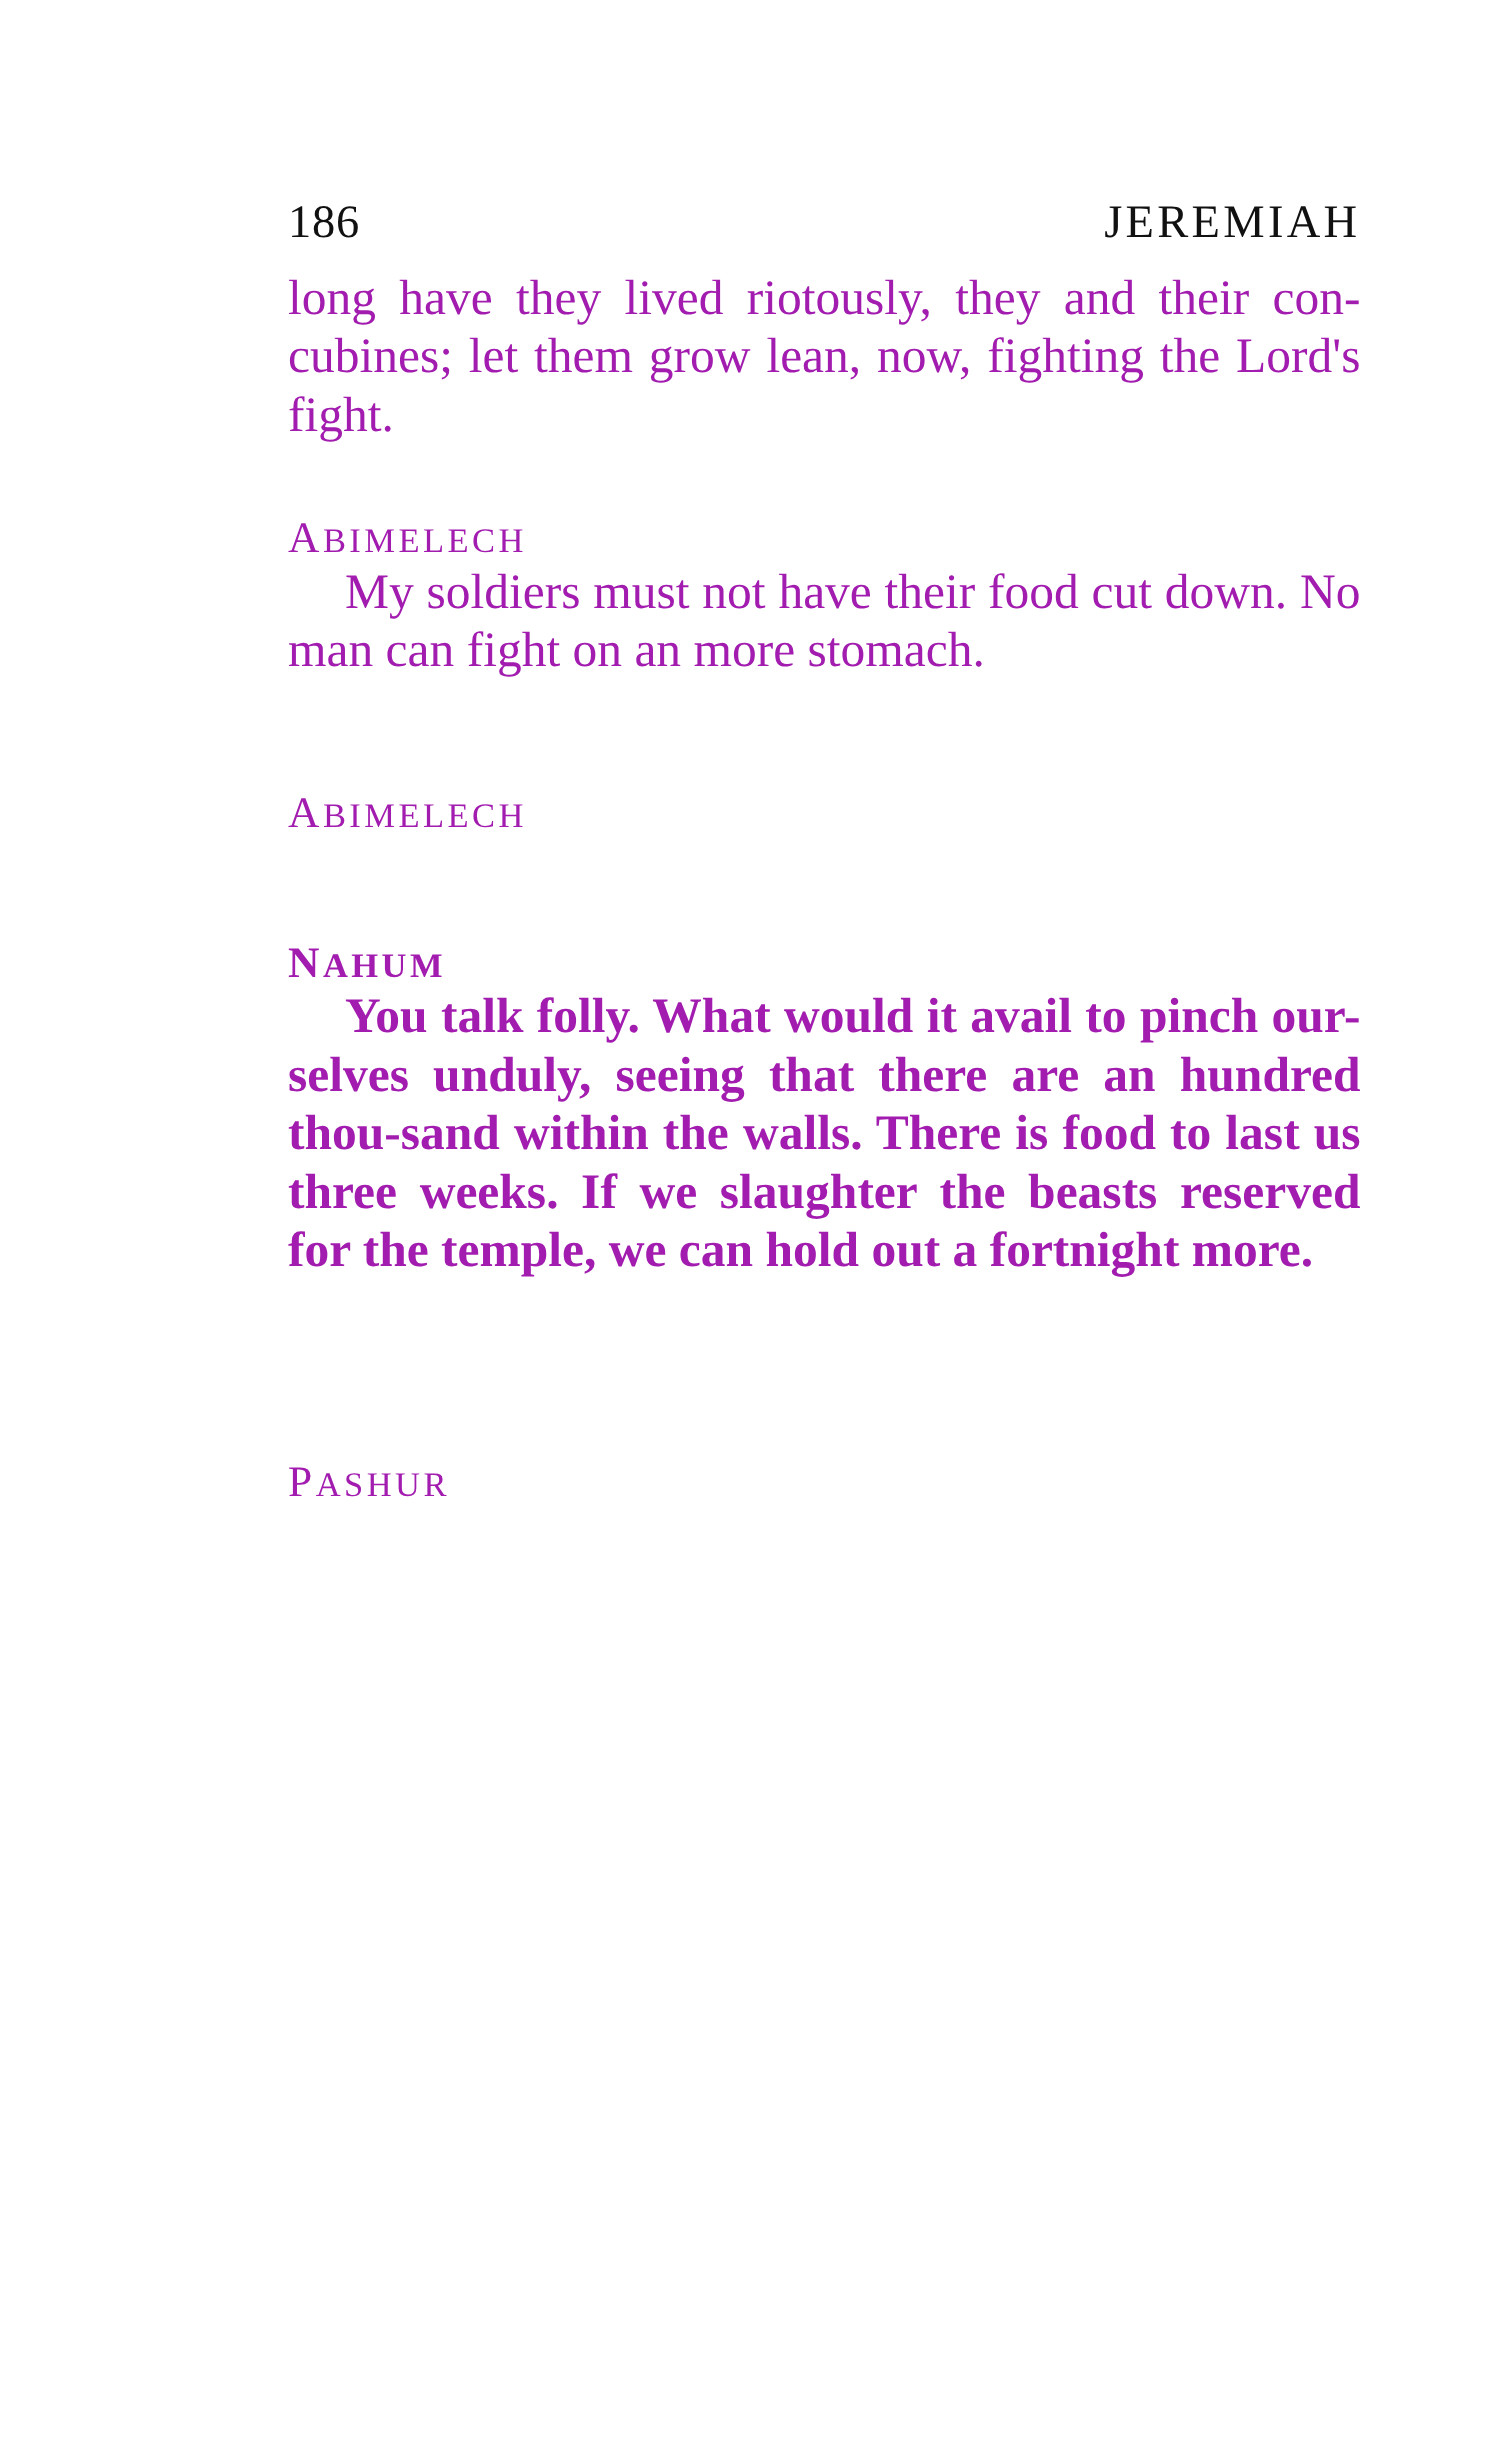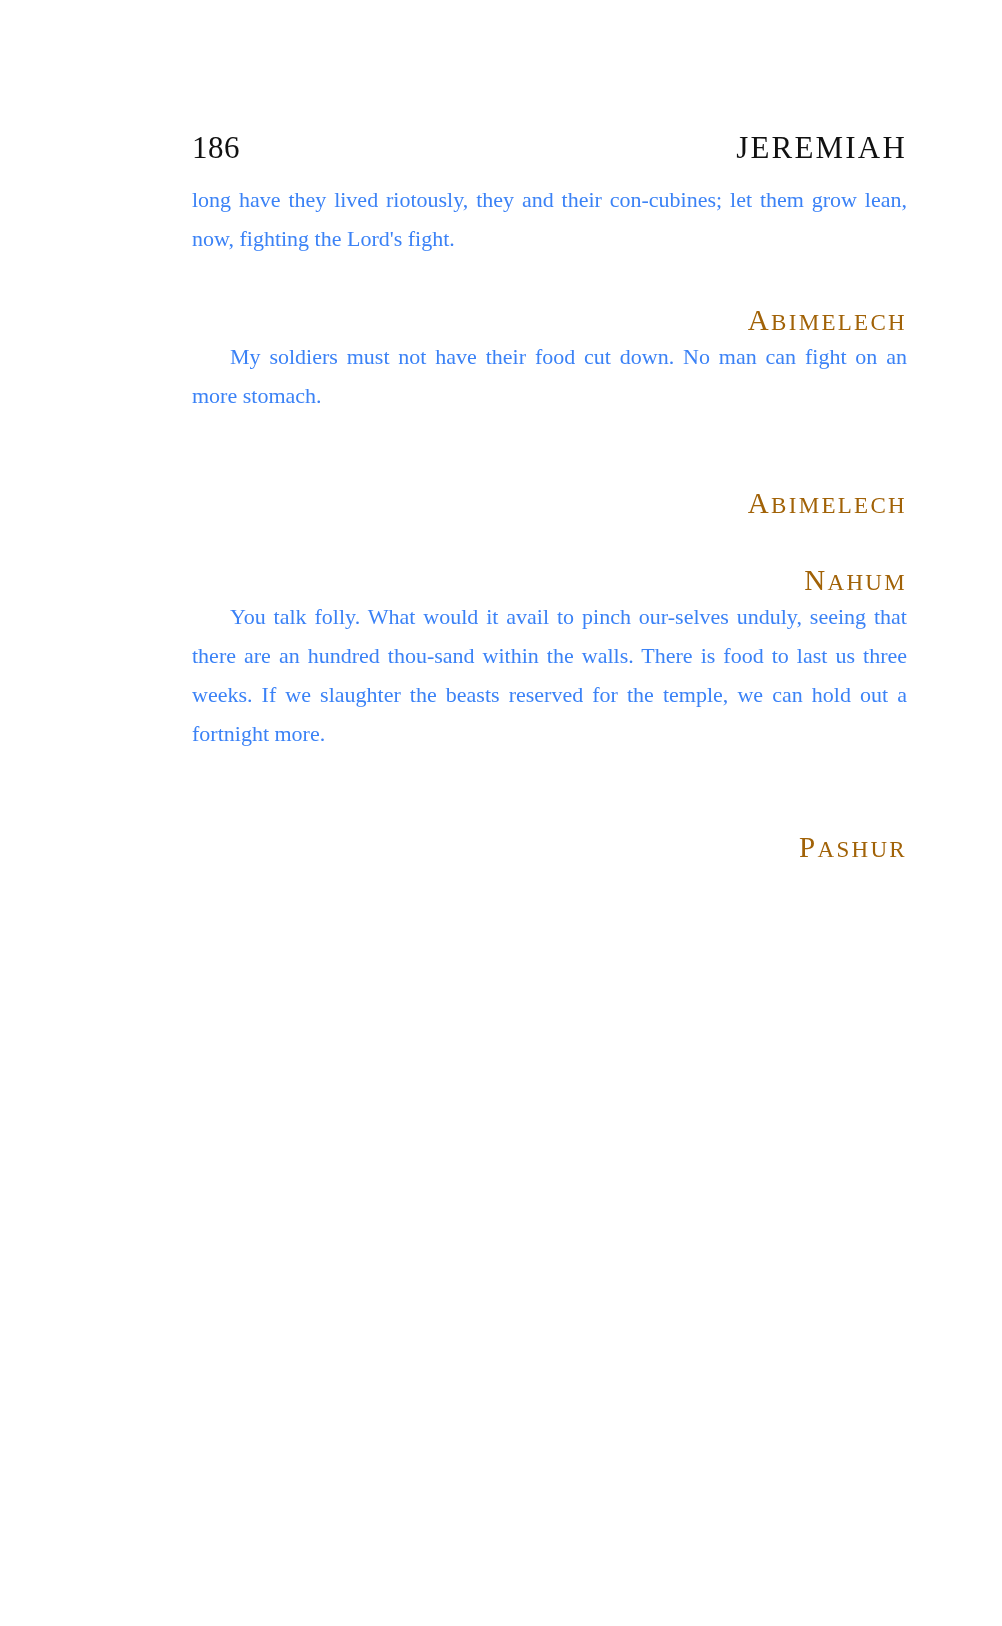--- a/index.html
+++ b/index.html
@@ -45,45 +45,45 @@
     left: 0;
     right: 0;
     top: 10px;
     text-align: right;
     font-size: 31px;
     letter-spacing: 2.2px;
     color: #111;
   }
   p.para {
     margin: 0;
-    font-size: 22px;
+    font-size: 33px;
     line-height: 39px;
     text-align: justify;
     text-justify: inter-word;
-    color: #3b82f6;
+    color: #a21caf;
     hyphens: manual;
   }
   p.para.indent {
     text-indent: 38px;
   }
   .speaker {
     margin: 0;
-    text-align: right;
+    text-align: left;
     font-size: 23px;
     letter-spacing: 2.3px;
-    color: #a16207;
+    color: #a21caf;
   }
   .speaker .cap {
     font-size: 29px;
   }
   .sp-block-1 { margin-top: 46px; }
   .sp-block-2 { margin-top: 62px; }
   .sp-block-3 { margin-top: 72px; }
-  .sp-block-4 { margin-top: 44px; }
-  .sp-block-5 { margin-top: 78px; }
+  .sp-block-4 { margin-top: 67px; font-weight: bold; }
+  .sp-block-5 { margin-top: 118px; }
   .after-speaker { margin-top: 22px; }
 </style>
 </head>
 <body>
 
 <div class="page">
   <div class="content">
 
     <div class="header">
       <div class="folio">186</div>

